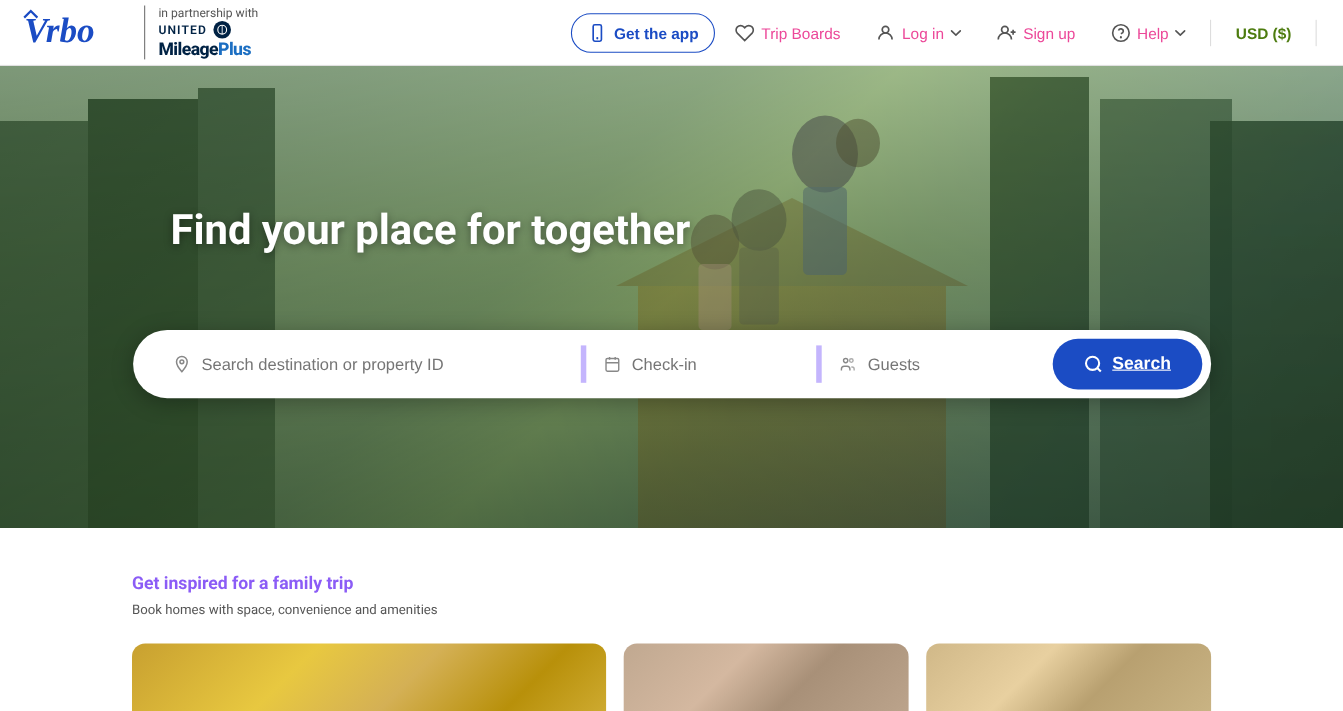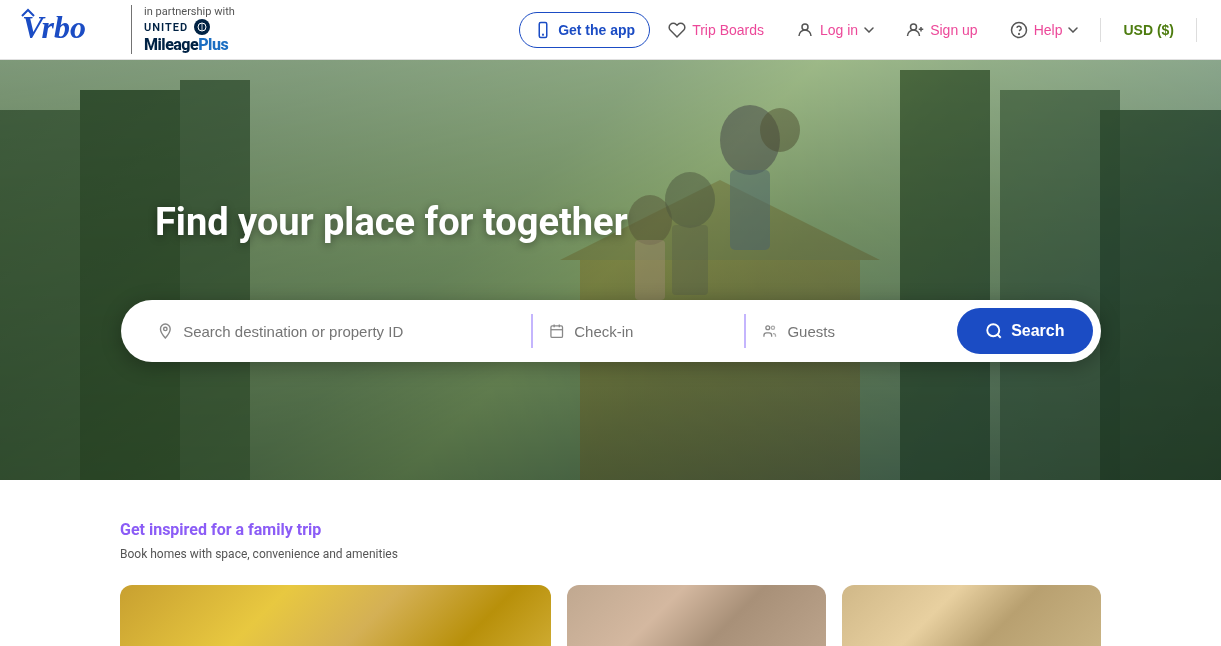--- a/index.html
+++ b/index.html
@@ -111,21 +111,21 @@
         #8aaa5a 50%,
         #6a8a5a 60%,
         #4a6a6a 80%,
         #3a5050 100%
       );
       position: absolute;
       inset: 0;
     }
     .hero-title {
       position: absolute;
-      top: 140px;
+      top: 128px;
       left: 155px;
       color: #fff;
       font-size: 38px;
       font-weight: 700;
       text-shadow: 0 2px 8px rgba(0,0,0,0.4);
       line-height: 1.2;
       max-width: 500px;
     }
 
     
@@ -142,21 +142,21 @@
       box-shadow: 0 4px 20px rgba(0,0,0,0.3);
       padding: 8px 8px 8px 20px;
       gap: 0;
     }
     .search-field {
       display: flex;
       align-items: center;
       gap: 10px;
       flex: 1;
       padding: 8px 16px;
-      border-right: 2px solid #c4b5fd;
+      border-right: 5px solid #c4b5fd;
       cursor: text;
     }
     .search-field:last-of-type { border-right: none; }
     .search-field-input {
       border: none;
       outline: none;
       font-size: 15px;
       color: #555;
       background: transparent;
       width: 100%;
@@ -168,20 +168,21 @@
       border-radius: 50px;
       padding: 14px 28px;
       font-size: 16px;
       font-weight: 600;
       cursor: pointer;
       display: flex;
       align-items: center;
       gap: 8px;
       flex-shrink: 0;
       white-space: nowrap;
+      text-decoration: underline;
     }
 
     
     .below-hero {
       background: #fff;
       padding: 40px 120px;
     }
     .section-title {
       font-size: 16px;
       font-weight: 700;

